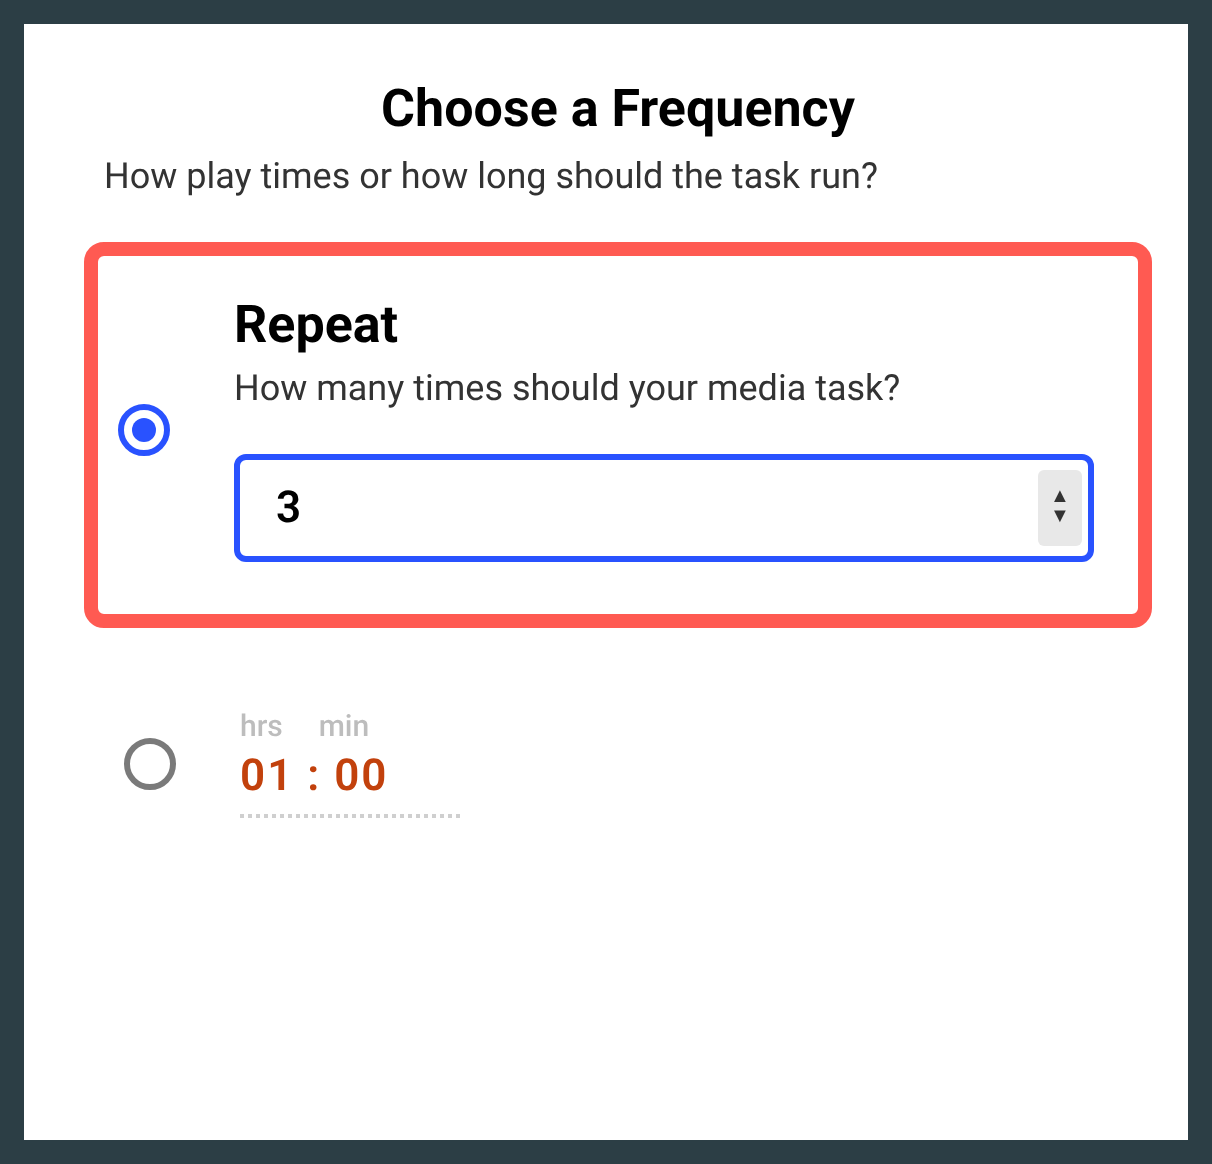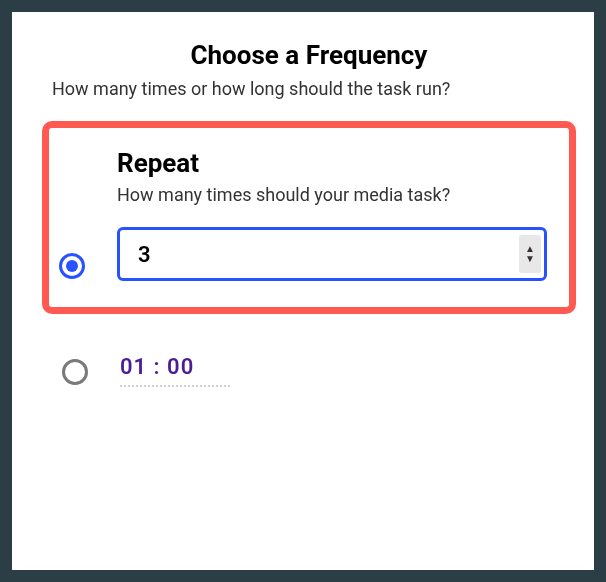--- a/index.html
+++ b/index.html
@@ -28,21 +28,21 @@
       text-align: center;
     }
     .section-subtitle {
       font-size: 18px;
       color: #333;
       font-weight: 400;
       margin-bottom: 22px;
     }
     .option-card {
       display: flex;
-      align-items: flex-end;
+      align-items: center;
       padding: 20px 18px 26px 10px;
       margin-bottom: 20px;
     }
     .option-card.highlighted {
       border: 7px solid #ff5a52;
       border-radius: 10px;
       margin-left: -10px;
       margin-right: -10px;
     }
     .radio-wrap {
@@ -132,38 +132,38 @@
       display: flex;
       gap: 18px;
       font-size: 15px;
       color: #bdbdbd;
       font-weight: 500;
       margin-bottom: 4px;
     }
     .duration-value {
       font-size: 22px;
       font-weight: 600;
-      color: #4c1d95;
+      color: #c2410c;
       letter-spacing: 1px;
     }
     .duration-underline {
       width: 110px;
       border-bottom: 2px dotted #cfcfcf;
       margin-top: 6px;
     }
     .option-card.disabled .option-subtitle {
       margin-bottom: 18px;
     }
   </style>
 </head>
 <body>
 
 <div class="panel">
   <h1 class="section-title">Choose a Frequency</h1>
-  <p class="section-subtitle">How many times or how long should the task run?</p>
+  <p class="section-subtitle">How play times or how long should the task run?</p>
 
   <div class="option-card highlighted">
     <div class="radio-wrap">
       <div class="radio selected"></div>
     </div>
     <div class="option-body">
       <div class="option-title">Repeat</div>
       <div class="option-subtitle">How many times should your media task?</div>
       <div class="number-input-wrap">
         <input class="number-input" type="text" value="3" style="">
@@ -174,18 +174,22 @@
       </div>
     </div>
   </div>
 
   <div class="option-card disabled">
     <div class="radio-wrap">
       <div class="radio unselected"></div>
     </div>
     <div class="option-body">
       <div>
+        <div class="duration-labels">
+          <span>hrs</span>
+          <span>min</span>
+        </div>
         <div class="duration-value">01 : 00</div>
         <div class="duration-underline"></div>
       </div>
     </div>
   </div>
 </div>
 
 </body></html>

